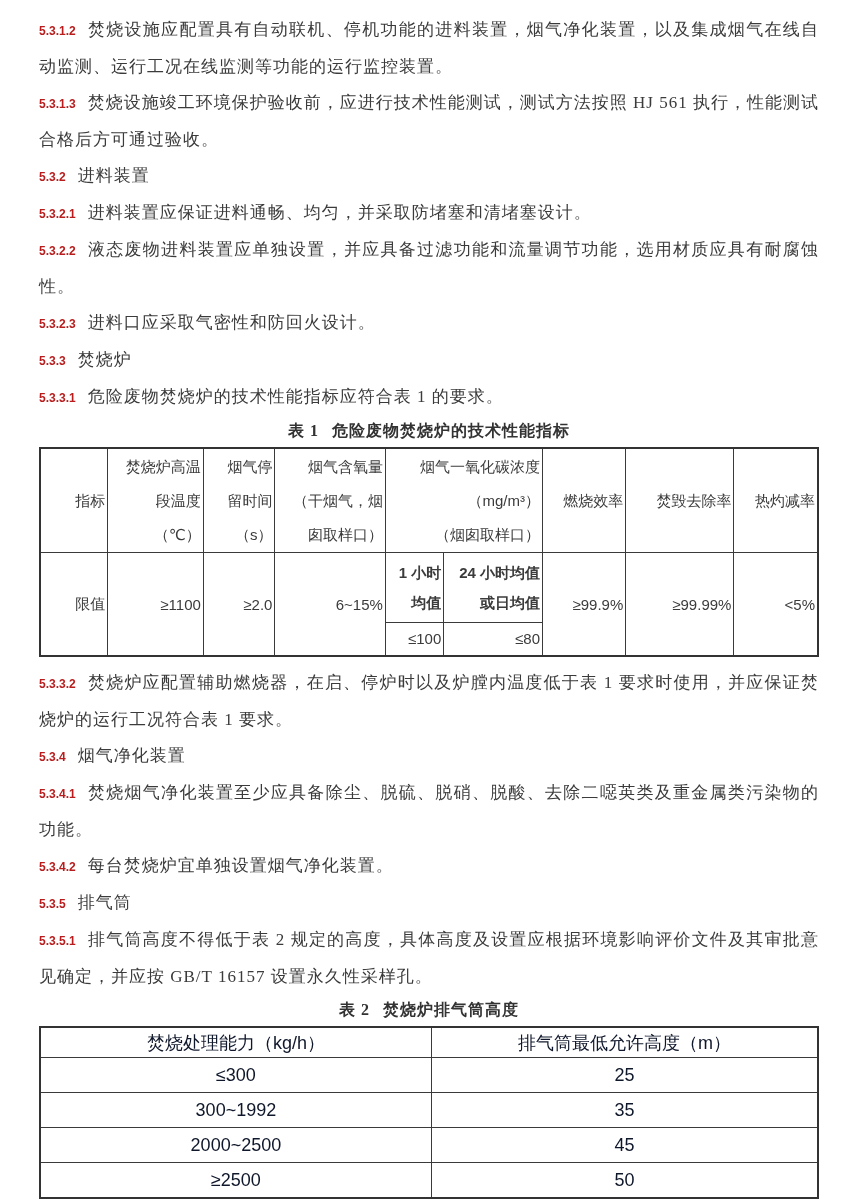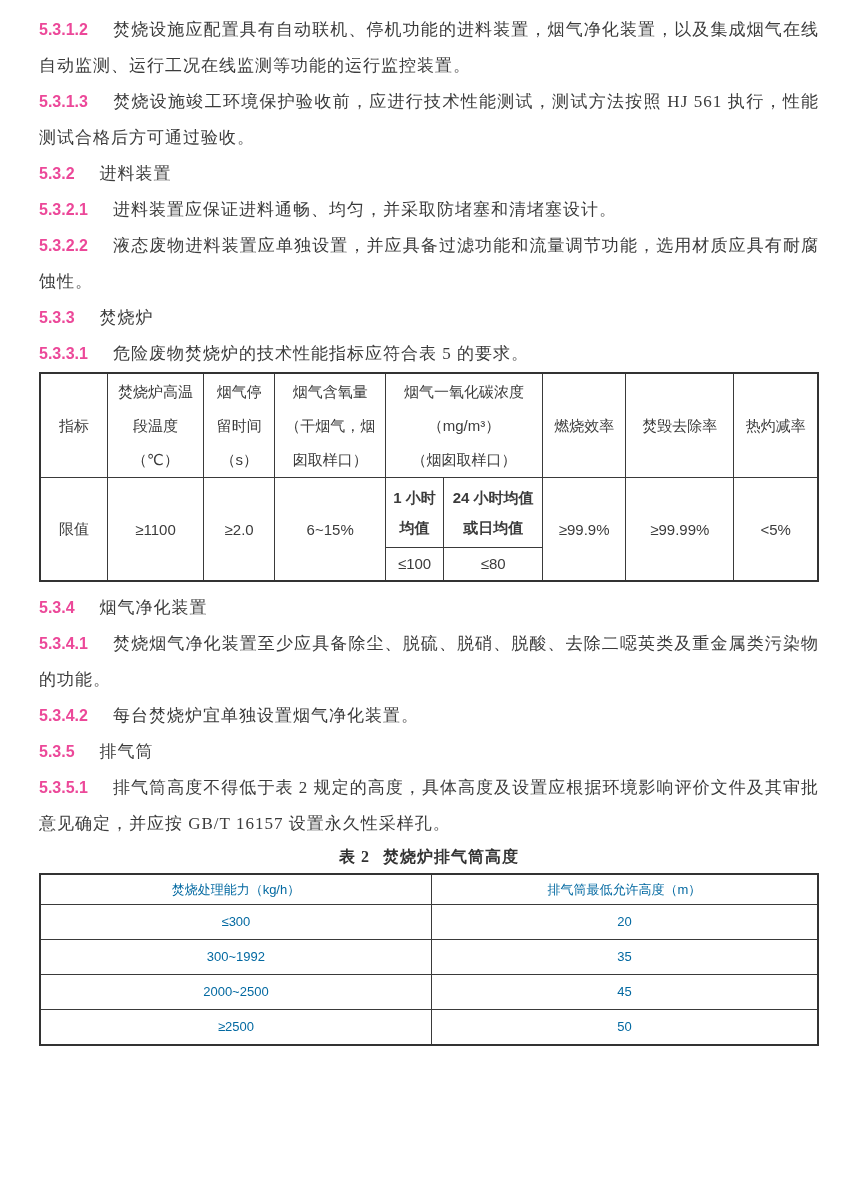--- a/index.html
+++ b/index.html
@@ -21,24 +21,24 @@
   .para {
     margin: 0;
     font-size: 17px;
     line-height: 36px;
     text-align: justify;
     letter-spacing: 1px;
   }
   .clause-num {
     font-family: "Liberation Sans", "DejaVu Sans", sans-serif;
     font-weight: bold;
-    font-size: 16px;
+    font-size: 12px;
     letter-spacing: 0;
-    margin-right: 25px;
-    color: #ec4899;
+    margin-right: 12px;
+    color: #b91c1c;
   }
   .block-after-table {
     margin-top: 8px;
   }
   
   .caption {
     text-align: center;
     font-weight: bold;
     font-size: 16px;
     line-height: 26px;
@@ -54,21 +54,21 @@
     width: 100%;
     border-collapse: collapse;
     table-layout: fixed;
     font-family: "Liberation Sans", "DejaVu Sans", sans-serif;
   }
   .t1 {
     border: 2px solid #333333;
   }
   .t1 td {
     border: 1px solid #3a3a3a;
-    text-align: center;
+    text-align: right;
     vertical-align: middle;
     font-size: 15px;
     padding: 0 2px;
     white-space: pre-line;
     color: #3b3b3b;
   }
   .t1 tr.head td {
     height: 103px;
     line-height: 34px;
   }
@@ -83,46 +83,48 @@
     border-radius: 14px;
   }
   .t2 {
     border: 2px solid #333333;
     margin-top: 2px;
   }
   .t2 td {
     border: 1px solid #3a3a3a;
     text-align: center;
     vertical-align: middle;
-    font-size: 13px;
+    font-size: 18px;
     padding: 0 4px;
-    color: #0369a1;
+    color: #0f172a;
   }
   .t2 tr.head td {
     height: 29px;
     line-height: 22px;
   }
   .t2 tr.row td {
     height: 34px;
     line-height: 20px;
   }
 </style>
 </head>
 <body>
 
 <div class="page">
 
   <p class="para"><span class="clause-num">5.3.1.2</span><span>焚烧设施应配置具有自动联机、停机功能的进料装置，烟气净化装置，以及集成烟气在线自动监测、运行工况在线监测等功能的运行监控装置。</span></p>
   <p class="para"><span class="clause-num">5.3.1.3</span><span>焚烧设施竣工环境保护验收前，应进行技术性能测试，测试方法按照 HJ 561 执行，性能测试合格后方可通过验收。</span></p>
   <p class="para"><span class="clause-num">5.3.2</span><span>进料装置</span></p>
   <p class="para"><span class="clause-num">5.3.2.1</span><span>进料装置应保证进料通畅、均匀，并采取防堵塞和清堵塞设计。</span></p>
   <p class="para"><span class="clause-num">5.3.2.2</span><span>液态废物进料装置应单独设置，并应具备过滤功能和流量调节功能，选用材质应具有耐腐蚀性。</span></p>
+  <p class="para"><span class="clause-num">5.3.2.3</span><span>进料口应采取气密性和防回火设计。</span></p>
   <p class="para"><span class="clause-num">5.3.3</span><span>焚烧炉</span></p>
-  <p class="para"><span class="clause-num">5.3.3.1</span><span>危险废物焚烧炉的技术性能指标应符合表 5 的要求。</span></p>
-
+  <p class="para"><span class="clause-num">5.3.3.1</span><span>危险废物焚烧炉的技术性能指标应符合表 1 的要求。</span></p>
+
+  <div class="caption"><span class="cap-label">表 1</span><span>危险废物焚烧炉的技术性能指标</span></div>
 
   <table class="t1">
     <colgroup>
       <col style="width:8.7%">
       <col style="width:12.3%">
       <col style="width:9.2%">
       <col style="width:14.2%">
       <col style="width:7.5%">
       <col style="width:12.7%">
       <col style="width:10.7%">
@@ -162,20 +164,21 @@
         <td rowspan="2">&lt;5%</td>
       </tr>
       <tr class="vals">
         <td>≤100</td>
         <td>≤80</td>
       </tr>
     </tbody>
   </table>
 
   <div class="block-after-table">
+    <p class="para"><span class="clause-num">5.3.3.2</span><span>焚烧炉应配置辅助燃烧器，在启、停炉时以及炉膛内温度低于表 1 要求时使用，并应保证焚烧炉的运行工况符合表 1 要求。</span></p>
     <p class="para"><span class="clause-num">5.3.4</span><span>烟气净化装置</span></p>
     <p class="para"><span class="clause-num">5.3.4.1</span><span>焚烧烟气净化装置至少应具备除尘、脱硫、脱硝、脱酸、去除二噁英类及重金属类污染物的功能。</span></p>
     <p class="para"><span class="clause-num">5.3.4.2</span><span>每台焚烧炉宜单独设置烟气净化装置。</span></p>
     <p class="para"><span class="clause-num">5.3.5</span><span>排气筒</span></p>
     <p class="para"><span class="clause-num">5.3.5.1</span><span>排气筒高度不得低于表 2 规定的高度，具体高度及设置应根据环境影响评价文件及其审批意见确定，并应按 GB/T 16157 设置永久性采样孔。</span></p>
   </div>
 
   <div class="caption"><span class="cap-label">表 2</span><span>焚烧炉排气筒高度</span></div>
 
   <table class="t2">
@@ -183,21 +186,21 @@
       <col style="width:50.3%">
       <col style="width:49.7%">
     </colgroup>
     <tbody>
       <tr class="head">
         <td>焚烧处理能力（kg/h）</td>
         <td>排气筒最低允许高度（m）</td>
       </tr>
       <tr class="row">
         <td>≤300</td>
-        <td>20</td>
+        <td>25</td>
       </tr>
       <tr class="row">
         <td>300~1992</td>
         <td>35</td>
       </tr>
       <tr class="row">
         <td>2000~2500</td>
         <td>45</td>
       </tr>
       <tr class="row">

